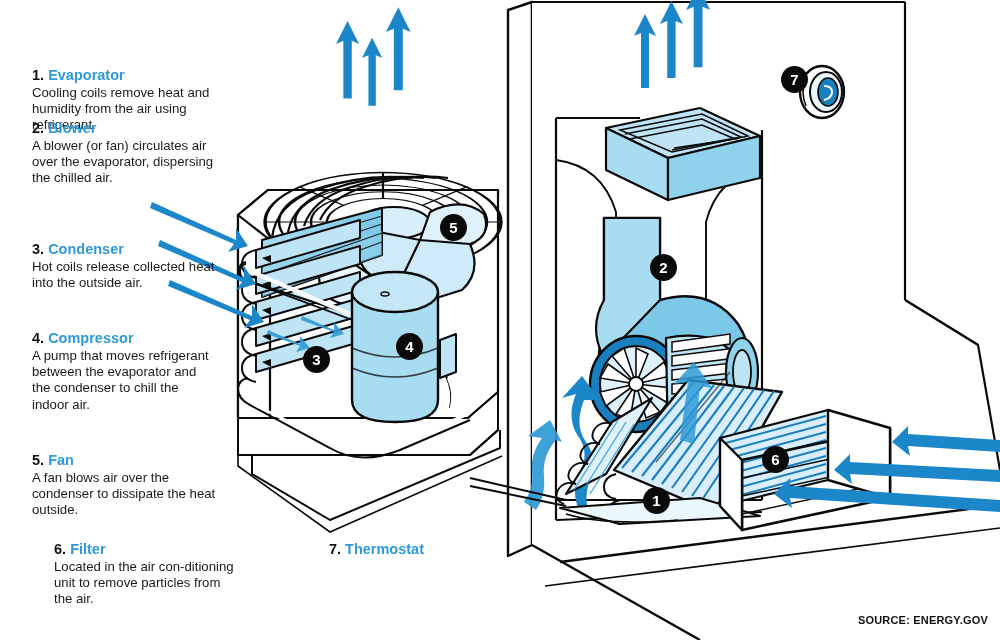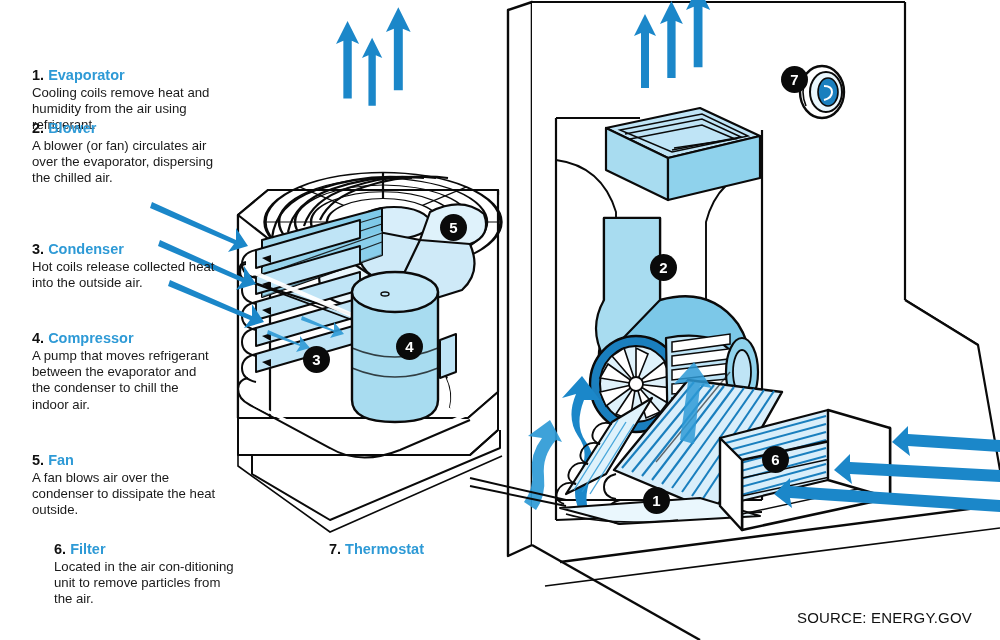--- a/index.html
+++ b/index.html
@@ -18,22 +18,22 @@
   .lg-body{font-size:13.2px;line-height:1.235;color:#1a1a1a;}
 
   #item1{left:32px;top:31px;margin-top:36px;}
   #item2{left:32px;top:120px;}
   #item3{left:32px;top:241px;}
   #item4{left:32px;top:330px;}
   #item5{left:32px;top:452px;}
   #item6{left:32px;top:541px;margin-left:22px;}
   #item7{left:224px;top:541px;}
 
-  .source{position:absolute;right:28px;bottom:14px;font-size:15px;
-          font-weight:normal;letter-spacing:.2px;color:#111;}
+  .source{position:absolute;right:12px;bottom:14px;font-size:11px;
+          font-weight:bold;letter-spacing:.2px;color:#111;}
 
   
   .badge{position:absolute;width:27px;height:27px;border-radius:50%;
          background:#0a0a0a;color:#fff;font-size:15px;font-weight:bold;
          line-height:27px;text-align:center;
          font-family:"Liberation Sans",sans-serif;}
   #b1{left:643px;top:487px;}
   #b2{left:650px;top:254px;}
   #b3{left:303px;top:346px;}
   #b4{left:396px;top:333px;}

